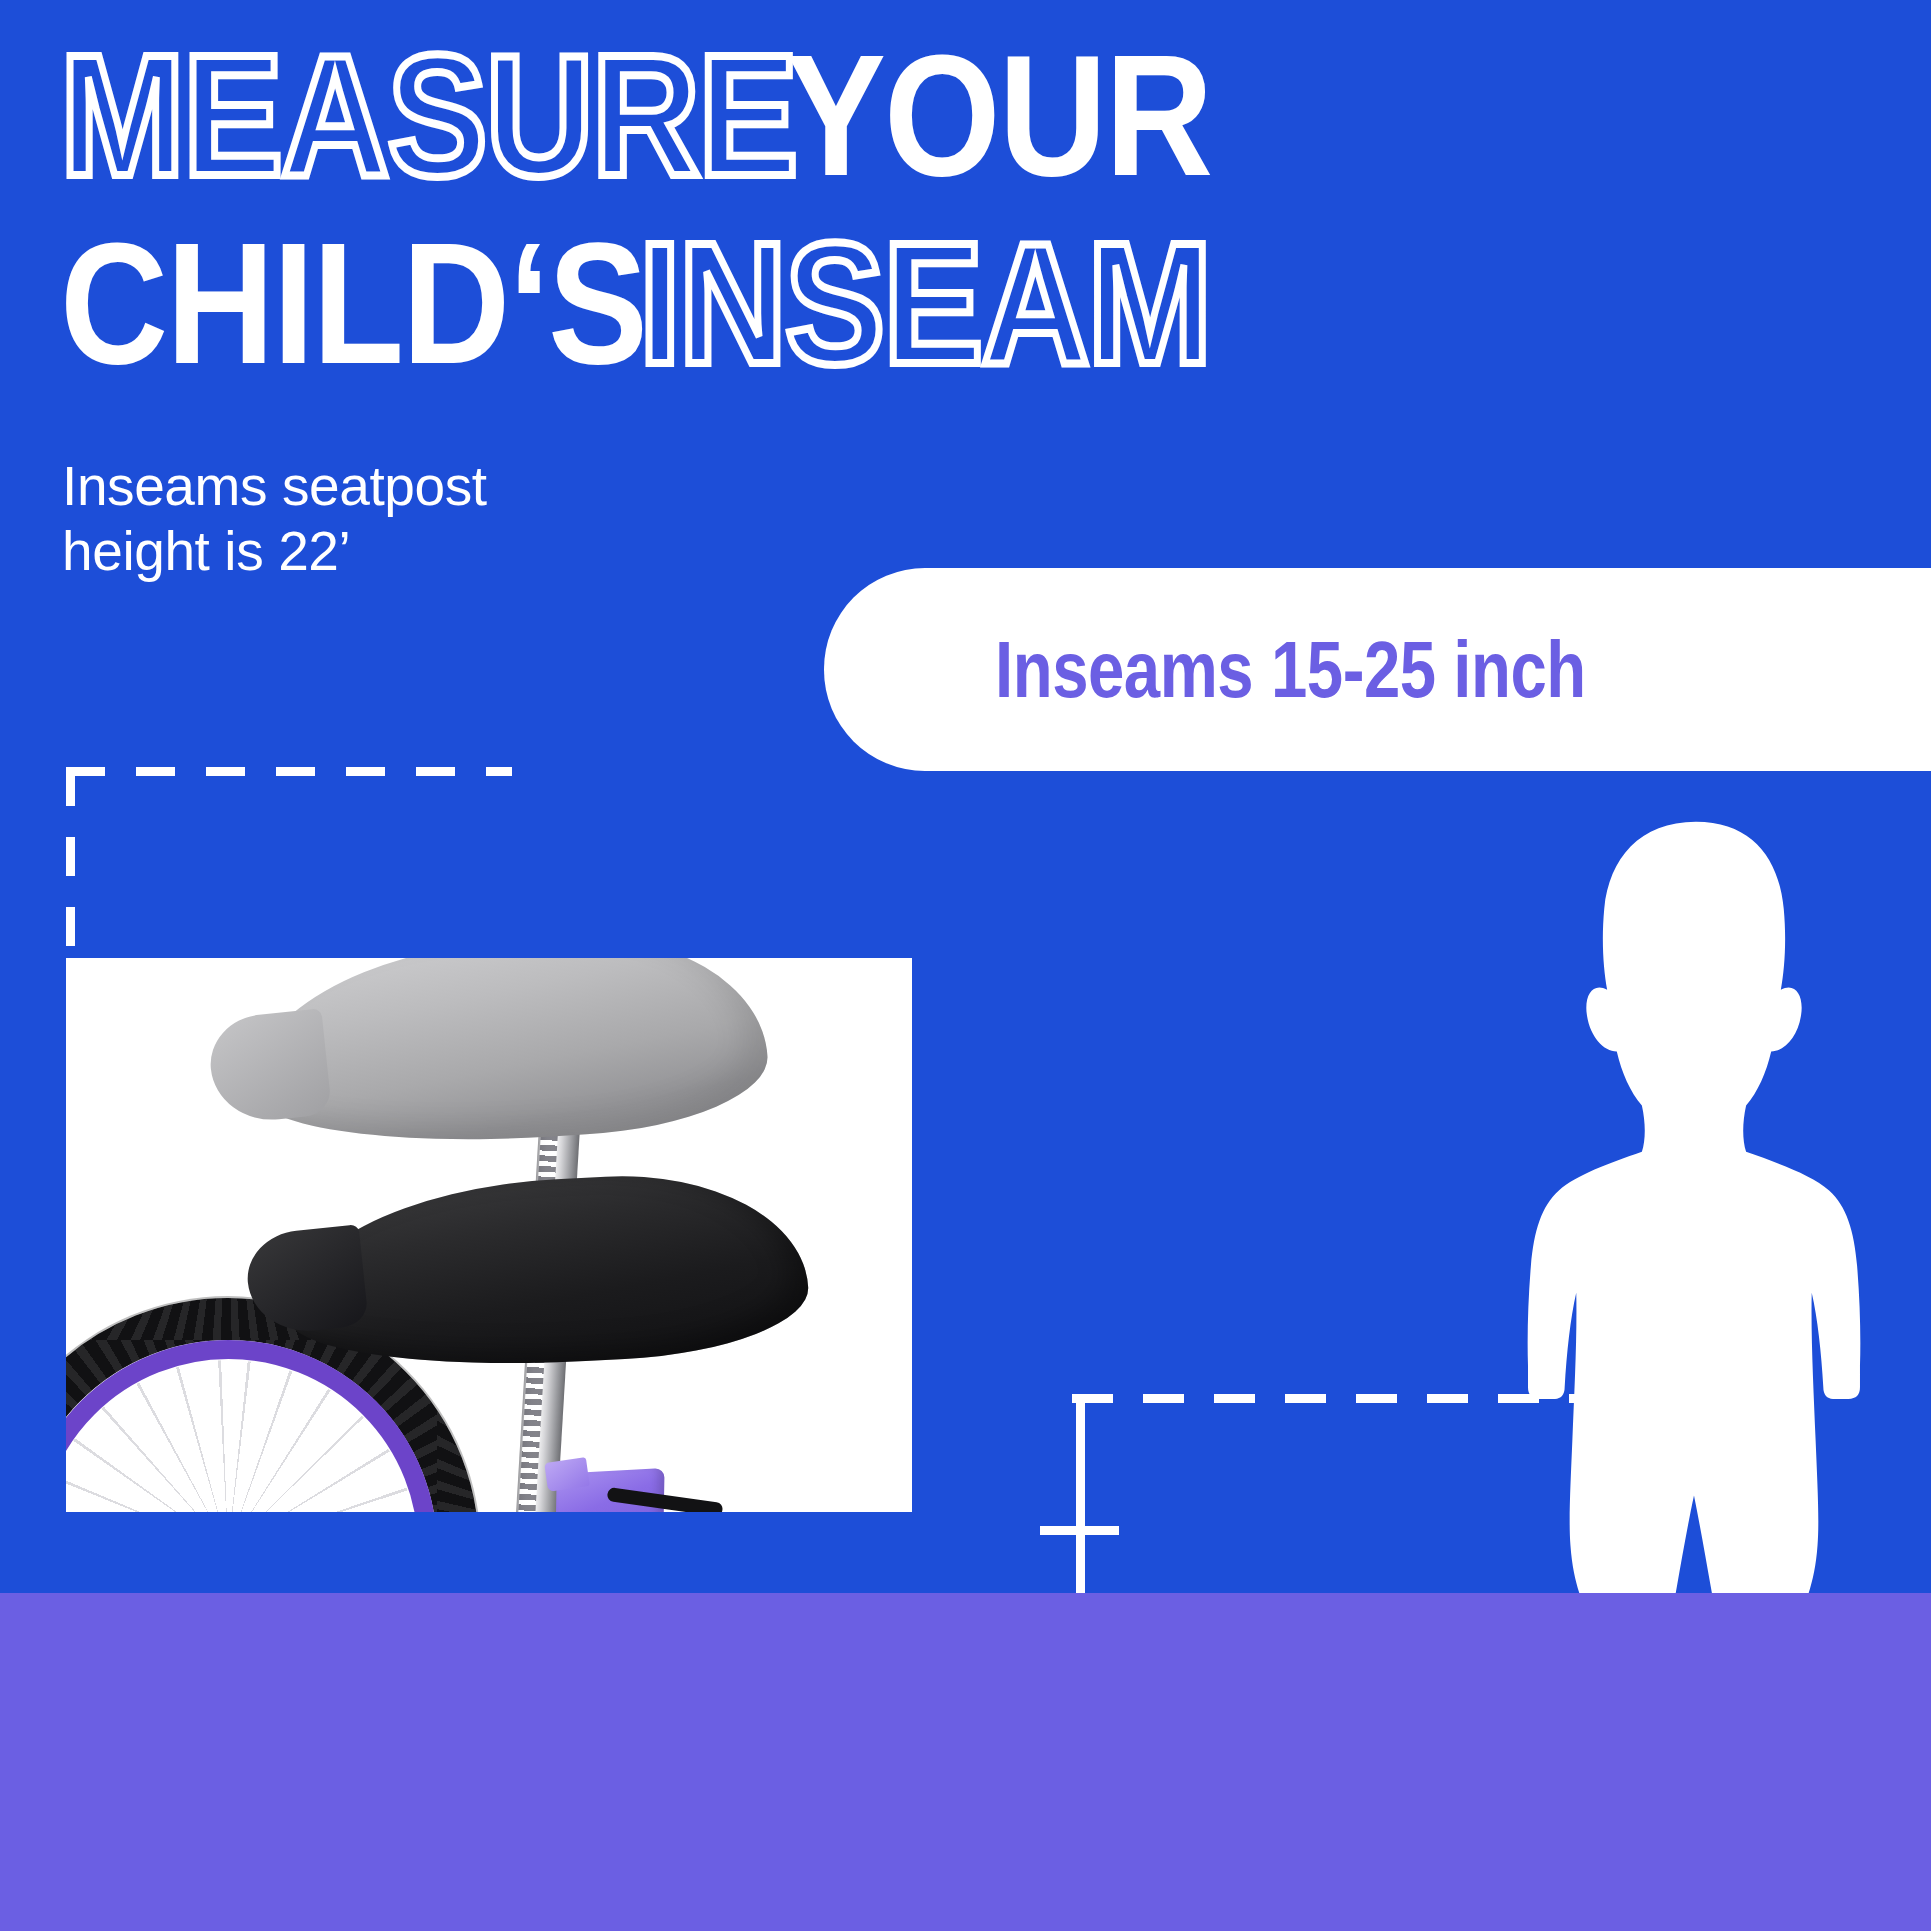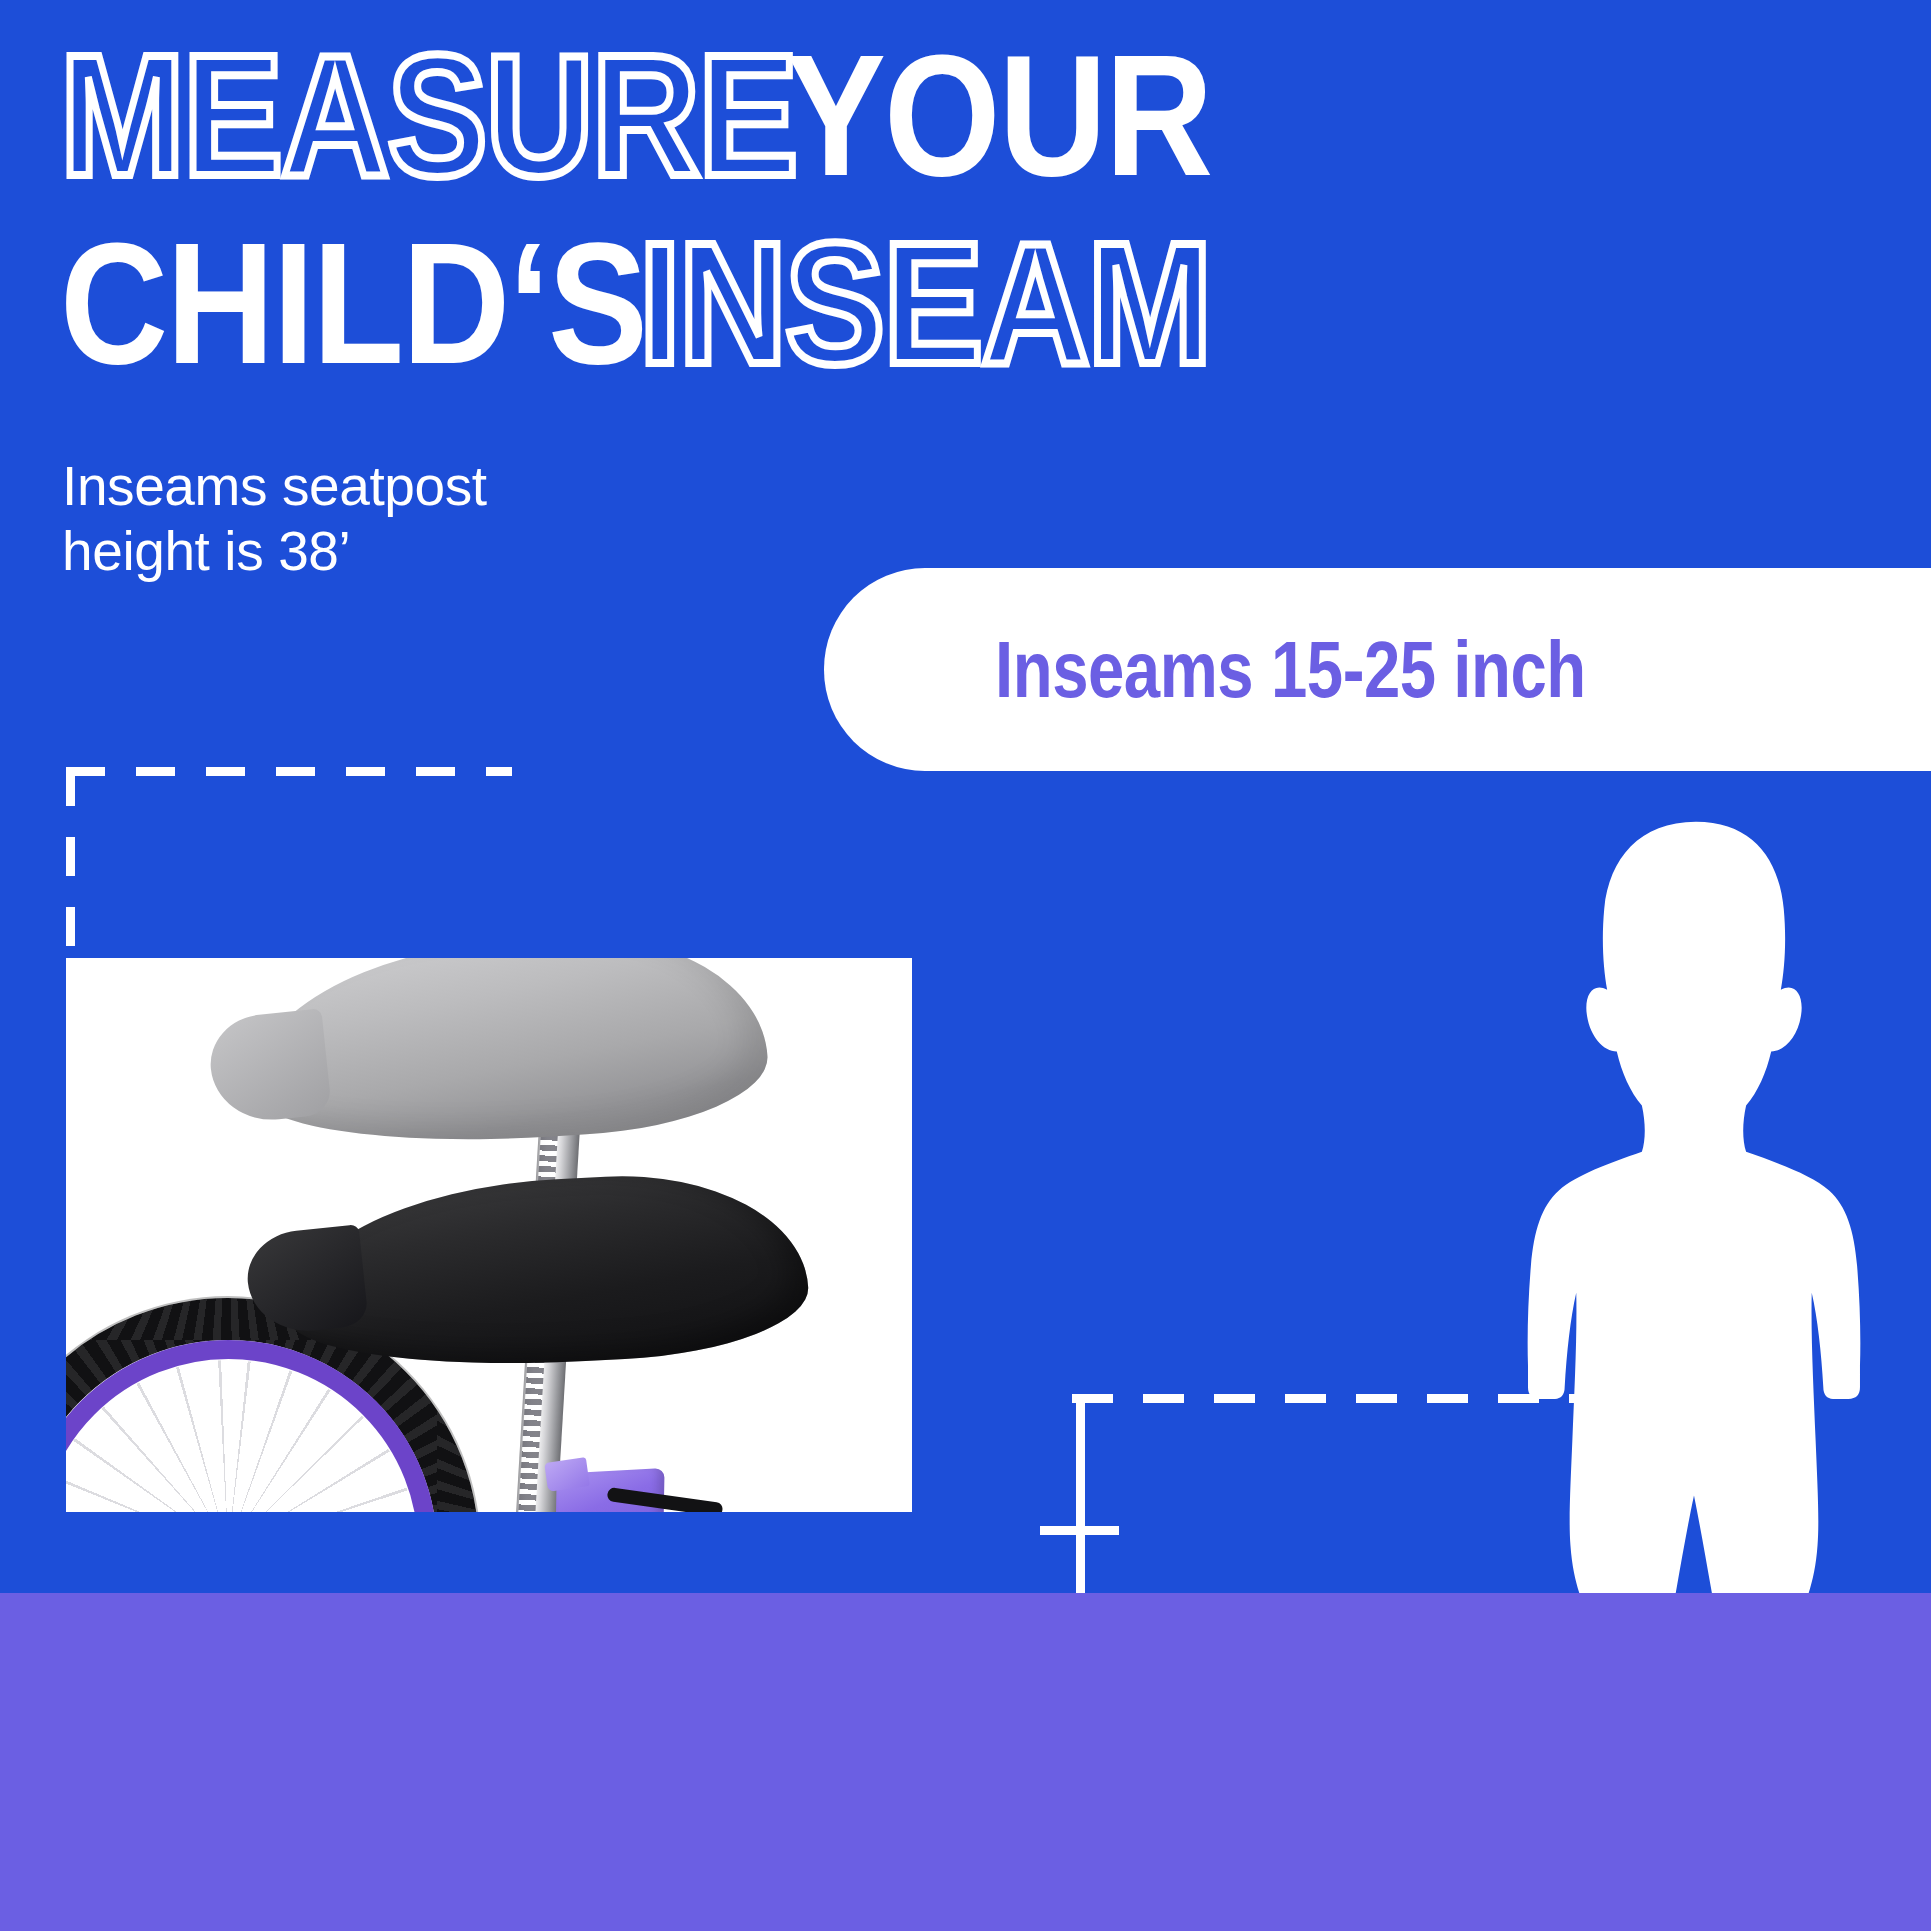--- a/index.html
+++ b/index.html
@@ -213,21 +213,21 @@
       <span class="hl-word hl-solid">YOUR</span>
     </div>
     <div class="hl-line" id="hl-line2">
       <span class="hl-word hl-solid">CHILD‘S</span>
       <span class="hl-word hl-outline">INSEAM</span>
     </div>
   </div>
 
   <div id="caption">
     <div>Inseams seatpost</div>
-    <div>height is 38’</div>
+    <div>height is 22’</div>
   </div>
 
   <div id="dash-box">
     <div id="dash-box-top"></div>
     <div id="dash-box-left"></div>
   </div>
 
   <div id="photo">
     <div id="photo-inner">
       <div id="wheel"></div>

